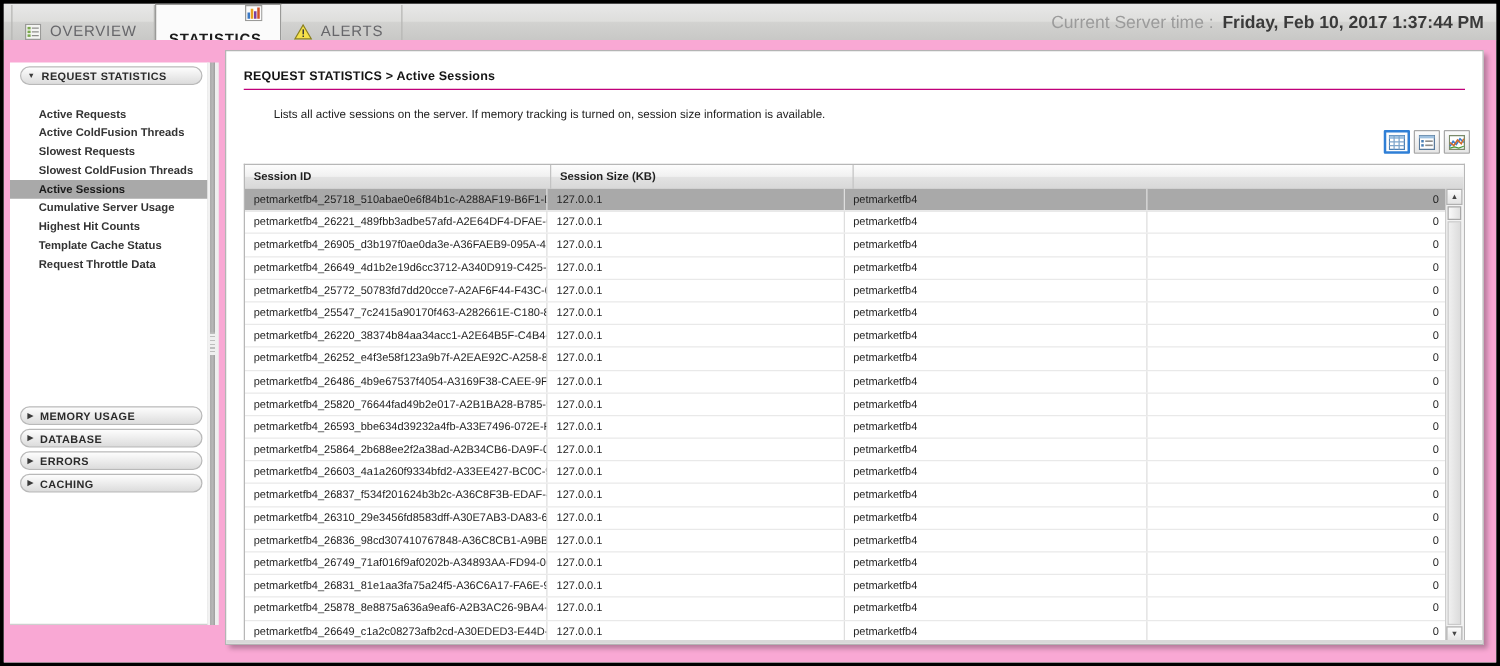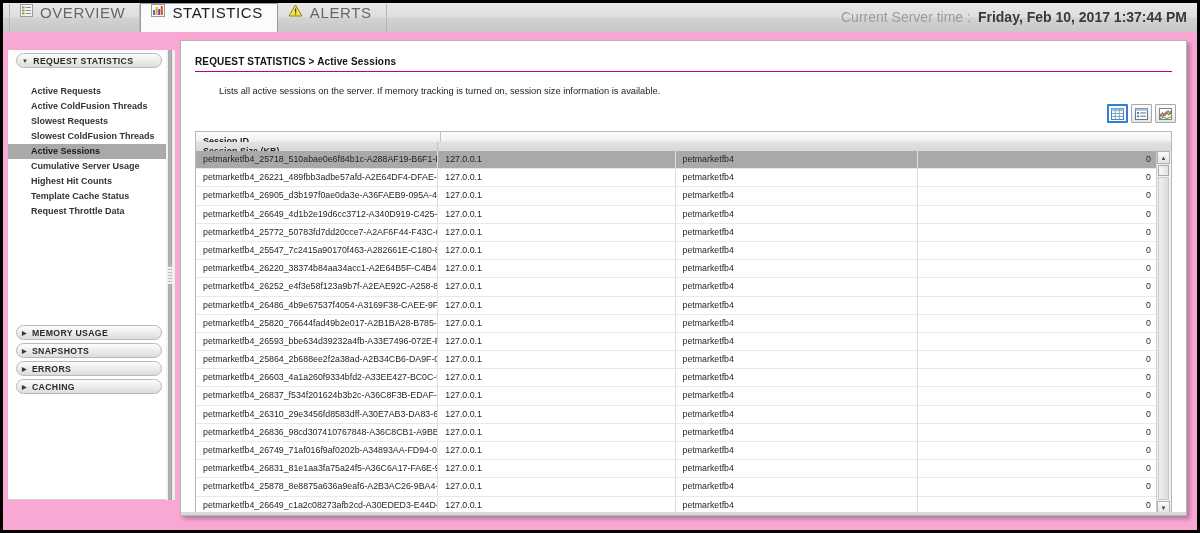--- a/index.html
+++ b/index.html
@@ -19,36 +19,37 @@
   }
 
   
   .topbar {
     position: absolute; left: 0; top: 0; right: 0; height: 29px;
     background: linear-gradient(to bottom,#e8e8e8 0%,#dededc 48%,#d2d2d0 52%,#c8c8c6 100%);
     border-bottom: 1px solid #9a9a98;
     display: flex; align-items: flex-end;
   }
   .tab {
-    height: 28px; display: flex; align-items: flex-start;
+    height: 28px; display: flex; align-items: flex-end;
     padding: 0 14px 0 10px; gap: 7px;
-    font-size: 15px; letter-spacing: .6px; color: #66666a;
+    font-size: 12px; letter-spacing: .6px; color: #66666a;
     border-right: 1px solid #b6b6b4;
     box-sizing: border-box; cursor: pointer;
     background: transparent;
   }
   .tab:first-child { border-left: 1px solid #b6b6b4; margin-left: 6px; }
   .tab.active {
     background: #fbfbfb;
-    color: #1c1c1c; font-weight: normal;
+    color: #1c1c1c; font-weight: bold;
     border-left: 1px solid #9a9a98;
     border-right: 1px solid #9a9a98;
     border-top: 1px solid #9a9a98;
     box-shadow: 0 1px 0 0 #fbfbfb;
     height: 29px;
+    flex-direction: column;
   }
   .tab-label { white-space: nowrap; }
 
   .servertime {
     position: absolute; right: 10px; top: 0; height: 28px;
     display: flex; align-items: center; gap: 7px;
     font-size: 14px;
   }
   .st-label { color: #9b9b9b; }
   .st-value { color: #3a3a3a; font-weight: bold; }
@@ -143,21 +144,20 @@
     border: 1px solid #b7b7b7;
     border-bottom: none;
     background: #fff;
     overflow: hidden;
     box-sizing: border-box;
   }
   .thead {
     display: flex; height: 19px;
     background: linear-gradient(to bottom,#fdfdfd 0%,#f0f0f0 48%,#e2e2e2 52%,#d8d8d8 100%);
     border-bottom: 1px solid #adadad;
-    flex-direction: column;
   }
   .th {
     font-size: 9px; font-weight: bold; color: #1f1f1f;
     line-height: 19px; padding-left: 7px;
     border-right: 1px solid #c3c3c3;
     box-sizing: border-box; overflow: hidden; white-space: nowrap;
   }
   .tbody-clip { position: absolute; left: 0; right: 14px; top: 19px; bottom: 0; overflow: hidden; }
   .trow { display: flex; height: 18.2px; border-bottom: 1px solid #e9e9e9; box-sizing: border-box; }
   .trow.sel { background: #a9a9a9; }
@@ -279,21 +279,21 @@
         <li class="navitem">Request Throttle Data</li>
       </ul>
 
       <div style="position:absolute;left:0;right:0;bottom:105px;">
         <div class="accordion-head">
           <span class="caret">▶</span>
           <span>MEMORY USAGE</span>
         </div>
         <div class="accordion-head">
           <span class="caret">▶</span>
-          <span>SNAPSHOTS</span>
+          <span>DATABASE</span>
         </div>
         <div class="accordion-head">
           <span class="caret">▶</span>
           <span>ERRORS</span>
         </div>
         <div class="accordion-head">
           <span class="caret">▶</span>
           <span>CACHING</span>
         </div>
       </div>

